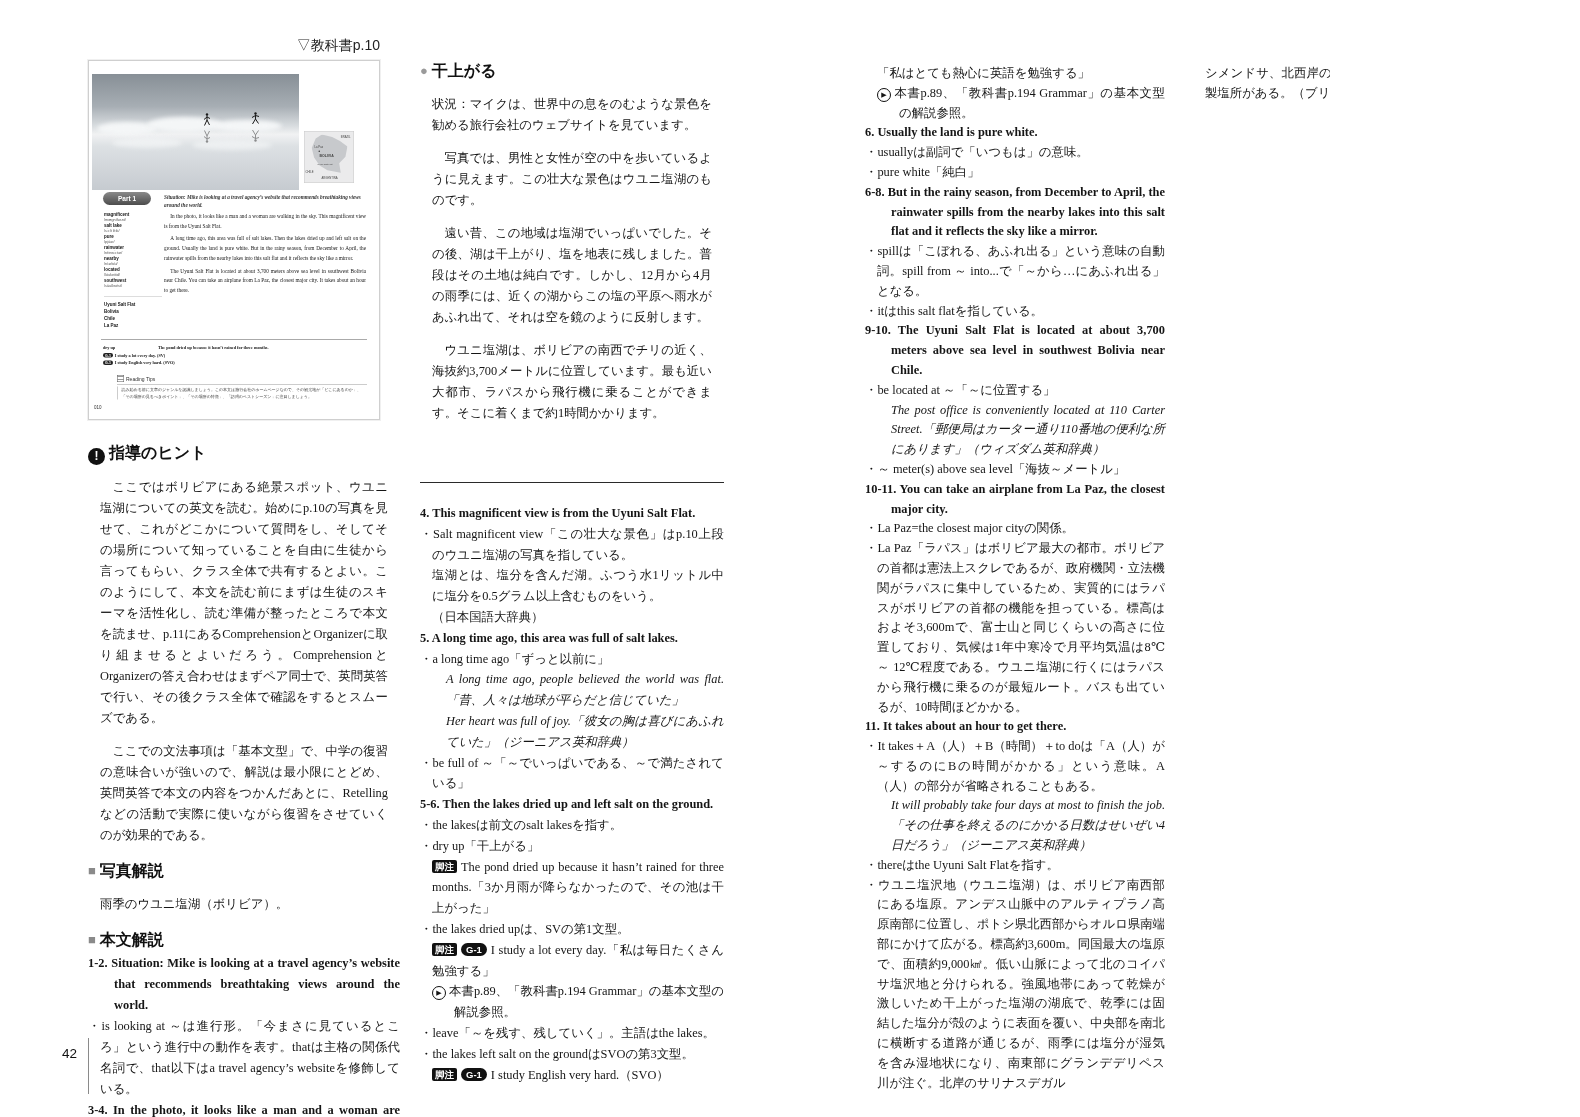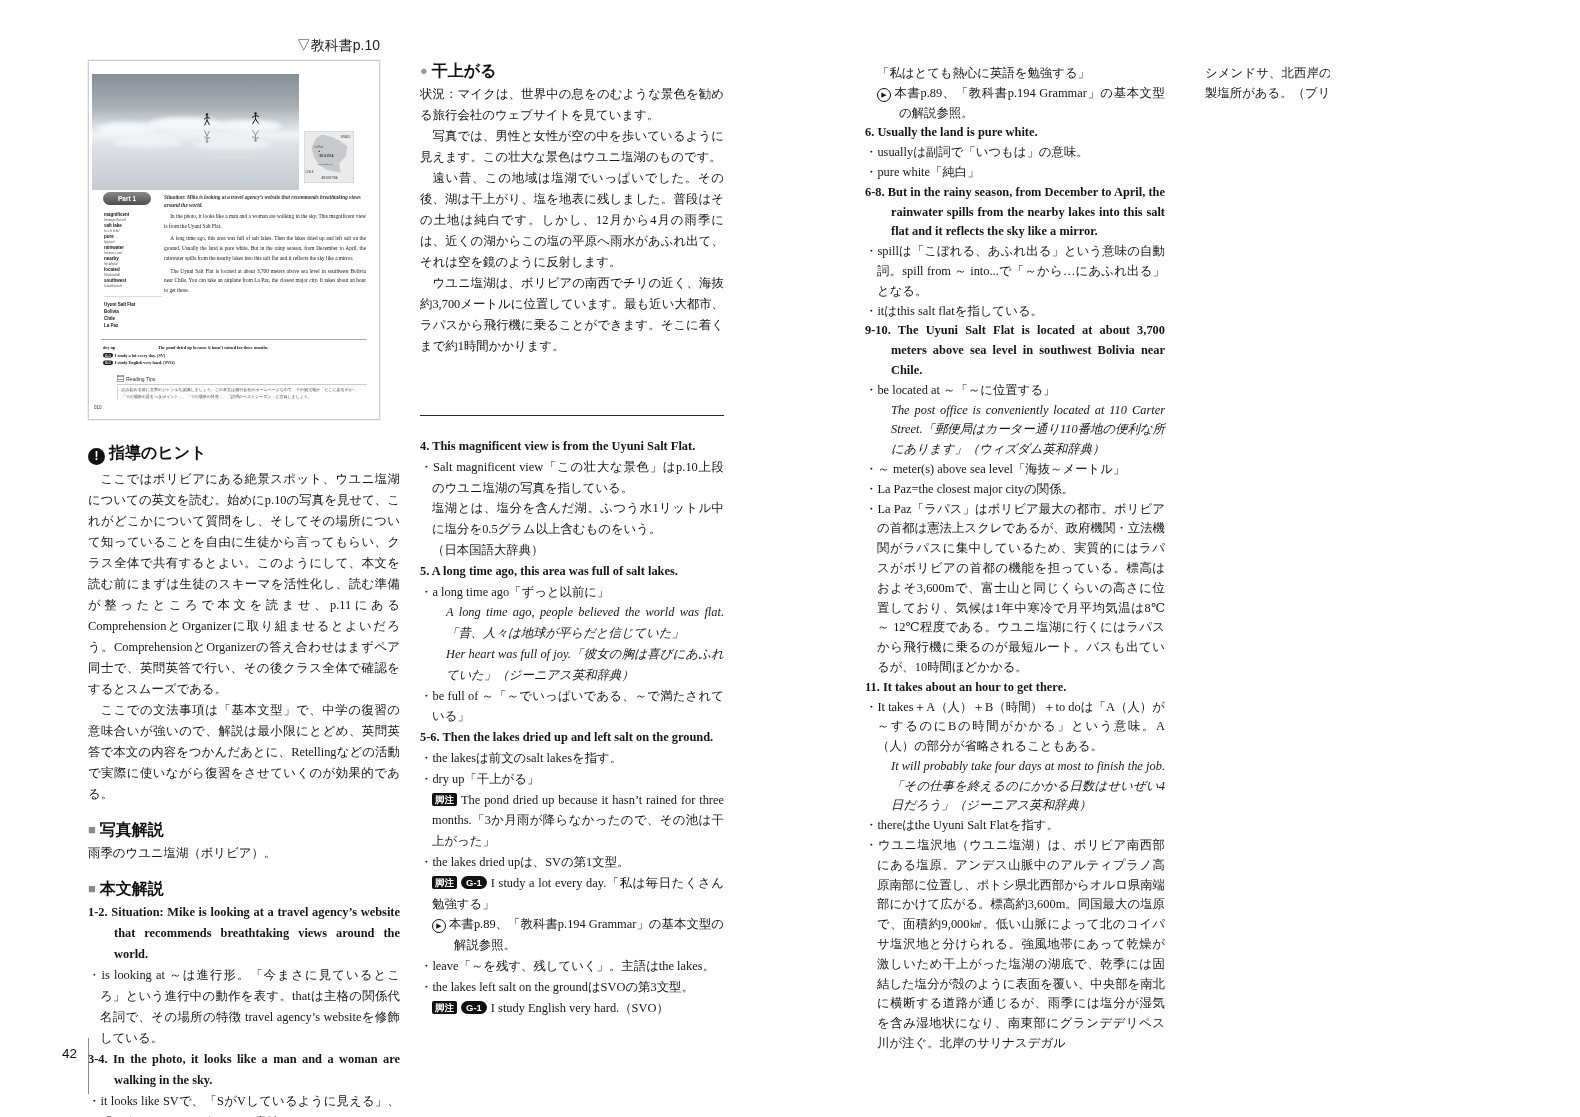--- a/index.html
+++ b/index.html
@@ -22,21 +22,21 @@
   .play{display:inline-block;width:12px;height:12px;border:1px solid #111;border-radius:50%;
         font-size:7px;line-height:12px;text-align:center;margin-right:3px;vertical-align:0px;
         text-indent:0;font-style:normal;}
   
   .sec-title{font-family:"Liberation Sans","DejaVu Sans",sans-serif;font-weight:bold;
              font-size:16px;line-height:22px;color:#111;text-align:left;}
   .sq{color:#8a8a8a;font-size:13px;margin-right:4px;vertical-align:1px;}
   .dot{color:#9a9a9a;font-size:13px;margin-right:4px;vertical-align:1px;}
   .alert{display:inline-block;width:17px;height:17px;background:#111;color:#fff;border-radius:50%;
          font:bold 12px/17px "Liberation Sans",sans-serif;text-align:center;margin-right:4px;vertical-align:-2px;}
-  .para{margin:0;}
+  .para{margin:12px;}
   .indent{text-indent:1em;}
   
   #thumb{position:absolute;left:88px;top:60px;width:290px;height:358px;border:1px solid #cfcfcf;
          background:#fff;box-shadow:0 0 0 1px #f0f0f0;}
   #thumb-label{position:absolute;left:230px;top:36px;width:150px;text-align:right;
         font:14px/18px "Liberation Sans",sans-serif;color:#222;}
   #thumb-inner{position:absolute;left:0;top:0;width:580px;height:716px;transform:scale(0.5);transform-origin:0 0;}
   .photo{position:absolute;left:6px;top:26px;width:414px;height:232px;overflow:hidden;
      background:linear-gradient(180deg,#878f96 0%,#a7aeb4 28%,#d9dde0 45%,#f1f2f3 52%,#dde1e4 62%,#c6cbd0 100%);}
   .cloud{position:absolute;background:#f4f6f7;border-radius:50%;filter:blur(4px);}
@@ -203,21 +203,21 @@
     <div class="sec-title" style="margin-top:14px;margin-bottom:2px;">
       <span class="sq">■</span><span>写真解説</span>
     </div>
     <div class="para">雨季のウユニ塩湖（ボリビア）。</div>
 
     <div class="sec-title" style="margin-top:14px;margin-bottom:2px;">
       <span class="sq">■</span><span>本文解説</span>
     </div>
     <div id="left-notes">
         <div class="it h">1-2. Situation: Mike is looking at a travel agency’s website that recommends breathtaking views around the world.</div>
-        <div class="it b">・is looking at ～は進行形。「今まさに見ているところ」という進行中の動作を表す。thatは主格の関係代名詞で、その場所の特徴 travel agency’s websiteを修飾している。</div>
+        <div class="it b">・is looking at ～は進行形。「今まさに見ているところ」という進行中の動作を表す。thatは主格の関係代名詞で、that以下はa travel agency’s websiteを修飾している。</div>
         <div class="it h">3-4. In the photo, it looks like a man and a woman are walking in the sky.</div>
         <div class="it b">・it looks like SVで、「SがVしているように見える」、「SがVしているようだ」の意味。</div>
       </div>
   </div>
 
   <div class="col jp" style="left:420px;top:60px;width:304px;">
     <div class="sec-title" style="margin-bottom:2px;">
       <span class="dot">●</span><span>干上がる</span>
     </div>
     <div id="trans-paras">
@@ -257,20 +257,21 @@
         <div class="it h">6. Usually the land is pure white.</div>
         <div class="it b">・usuallyは副詞で「いつもは」の意味。</div>
         <div class="it b">・pure white「純白」</div>
         <div class="it h">6-8. But in the rainy season, from December to April, the rainwater spills from the nearby lakes into this salt flat and it reflects the sky like a mirror.</div>
         <div class="it b">・spillは「こぼれる、あふれ出る」という意味の自動詞。spill from ～ into...で「～から…にあふれ出る」となる。</div>
         <div class="it b">・itはthis salt flatを指している。</div>
         <div class="it h">9-10. The Uyuni Salt Flat is located at about 3,700 meters above sea level in southwest Bolivia near Chile.</div>
         <div class="it b">・be located at ～「～に位置する」</div>
         <div class="it ex">The post office is conveniently located at 110 Carter Street.「郵便局はカーター通り110番地の便利な所にあります」（ウィズダム英和辞典）</div>
         <div class="it b">・～ meter(s) above sea level「海抜～メートル」</div>
+        <div class="it h">10-11. You can take an airplane from La Paz, the closest major city.</div>
         <div class="it b">・La Paz=the closest major cityの関係。</div>
         <div class="it b">・La Paz「ラパス」はボリビア最大の都市。ボリビアの首都は憲法上スクレであるが、政府機関・立法機関がラパスに集中しているため、実質的にはラパスがボリビアの首都の機能を担っている。標高はおよそ3,600mで、富士山と同じくらいの高さに位置しており、気候は1年中寒冷で月平均気温は8℃～ 12℃程度である。ウユニ塩湖に行くにはラパスから飛行機に乗るのが最短ルート。バスも出ているが、10時間ほどかかる。</div>
         <div class="it h">11. It takes about an hour to get there.</div>
         <div class="it b">・It takes＋A（人）＋B（時間）＋to doは「A（人）が～するのにBの時間がかかる」という意味。A（人）の部分が省略されることもある。</div>
         <div class="it ex">It will probably take four days at most to finish the job.「その仕事を終えるのにかかる日数はせいぜい4日だろう」（ジーニアス英和辞典）</div>
         <div class="it b">・thereはthe Uyuni Salt Flatを指す。</div>
         <div class="it b">・ウユニ塩沢地（ウユニ塩湖）は、ボリビア南西部にある塩原。アンデス山脈中のアルティプラノ高原南部に位置し、ポトシ県北西部からオルロ県南端部にかけて広がる。標高約3,600m。同国最大の塩原で、面積約9,000㎢。低い山脈によって北のコイパサ塩沢地と分けられる。強風地帯にあって乾燥が激しいため干上がった塩湖の湖底で、乾季には固結した塩分が殻のように表面を覆い、中央部を南北に横断する道路が通じるが、雨季には塩分が湿気を含み湿地状になり、南東部にグランデデリペス川が注ぐ。北岸のサリナスデガル</div>
       </div>
   </div>
 

